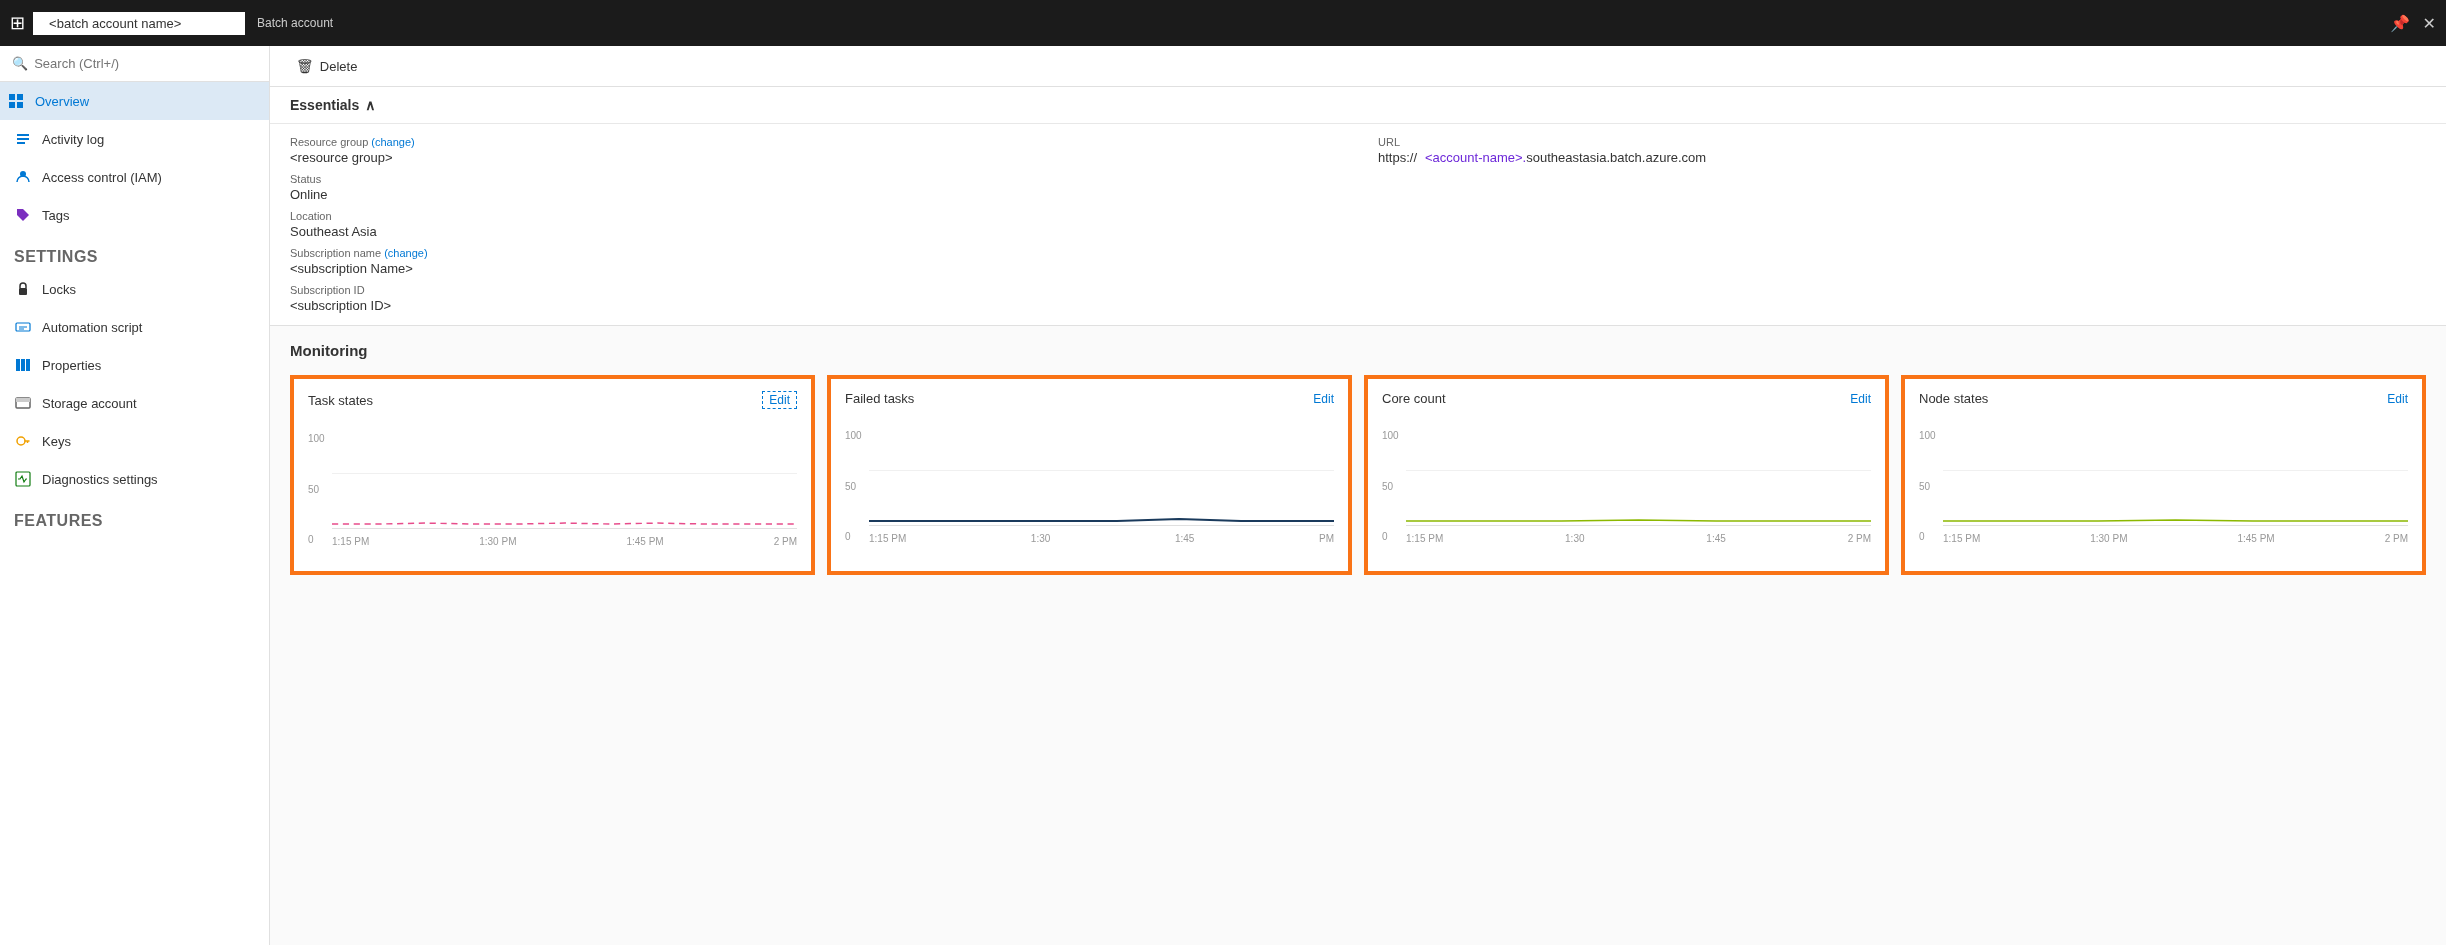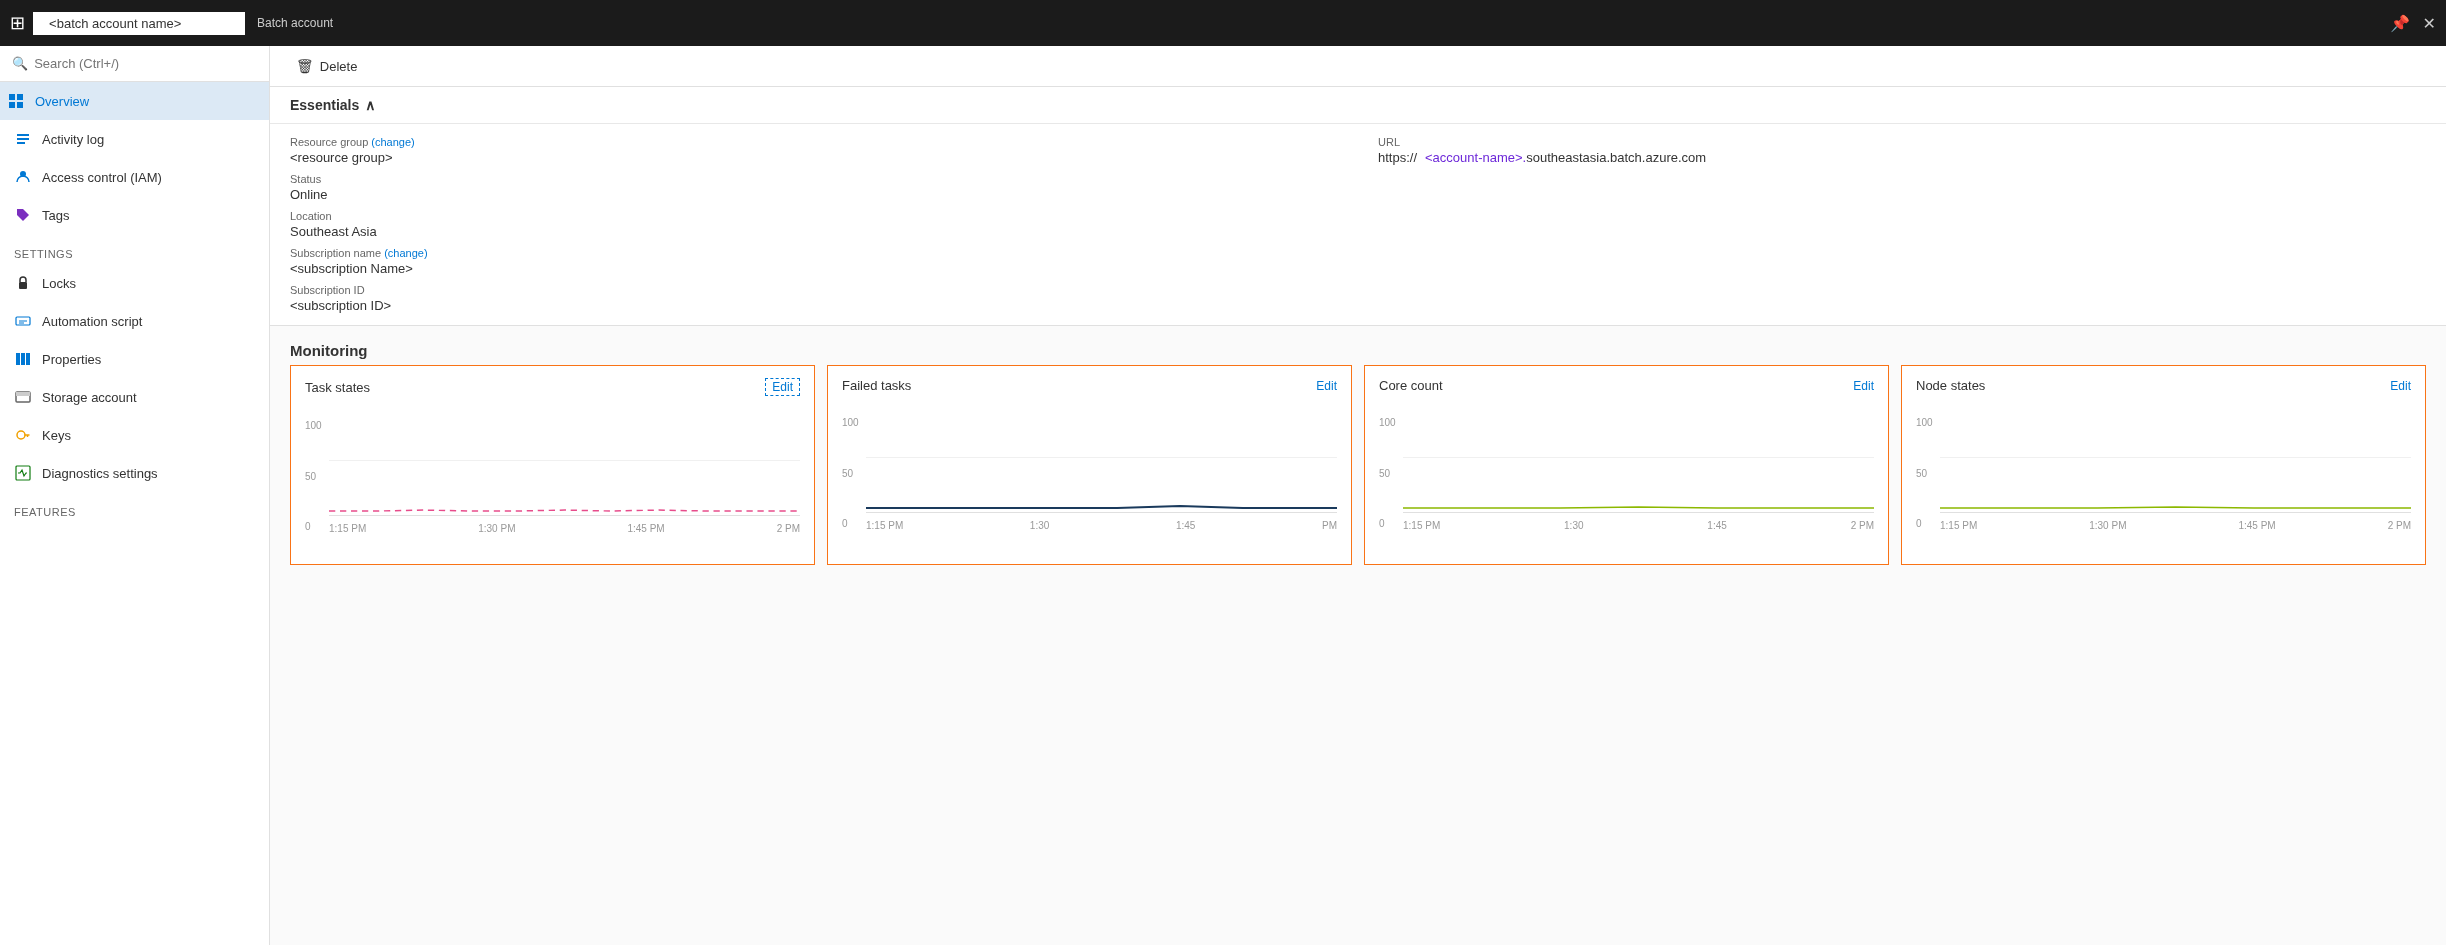--- a/index.html
+++ b/index.html
@@ -67,22 +67,22 @@
       gap: 10px;
       padding: 10px 14px;
       cursor: pointer;
       font-size: 13px;
       color: #333;
     }
     .sidebar-nav-item.active { background: #dce9f5; color: #0078d4; padding-left: 7px; }
     .sidebar-nav-item .nav-icon { width: 18px; height: 18px; display: flex; align-items: center; justify-content: center; flex-shrink: 0; }
 
     .sidebar-section-label {
-      font-size: 11px;
-      font-weight: 400;
+      font-size: 16px;
+      font-weight: 700;
       color: #666;
       padding: 14px 14px 4px 14px;
       text-transform: uppercase;
       letter-spacing: 0.5px;
     }
 
     
     .content {
       flex: 1;
       overflow-y: auto;
@@ -142,30 +142,30 @@
     .essentials-value.url span.blue { color: #0078d4; }
 
     
     .monitoring-section {
       padding: 16px 20px;
     }
     .monitoring-title {
       font-size: 15px;
       font-weight: 600;
       color: #333;
-      margin-bottom: 6px;
+      margin-bottom: 16px;
     }
     .monitoring-cards {
       display: grid;
       grid-template-columns: repeat(4, 1fr);
       gap: 12px;
     }
     .monitoring-card {
       background: #fff;
-      border: 1px solid #f97316;
+      border: 4px solid #f97316;
       padding: 12px 14px;
       min-height: 200px;
       position: relative;
     }
     .card-header {
       display: flex;
       justify-content: space-between;
       align-items: center;
       margin-bottom: 8px;
     }

